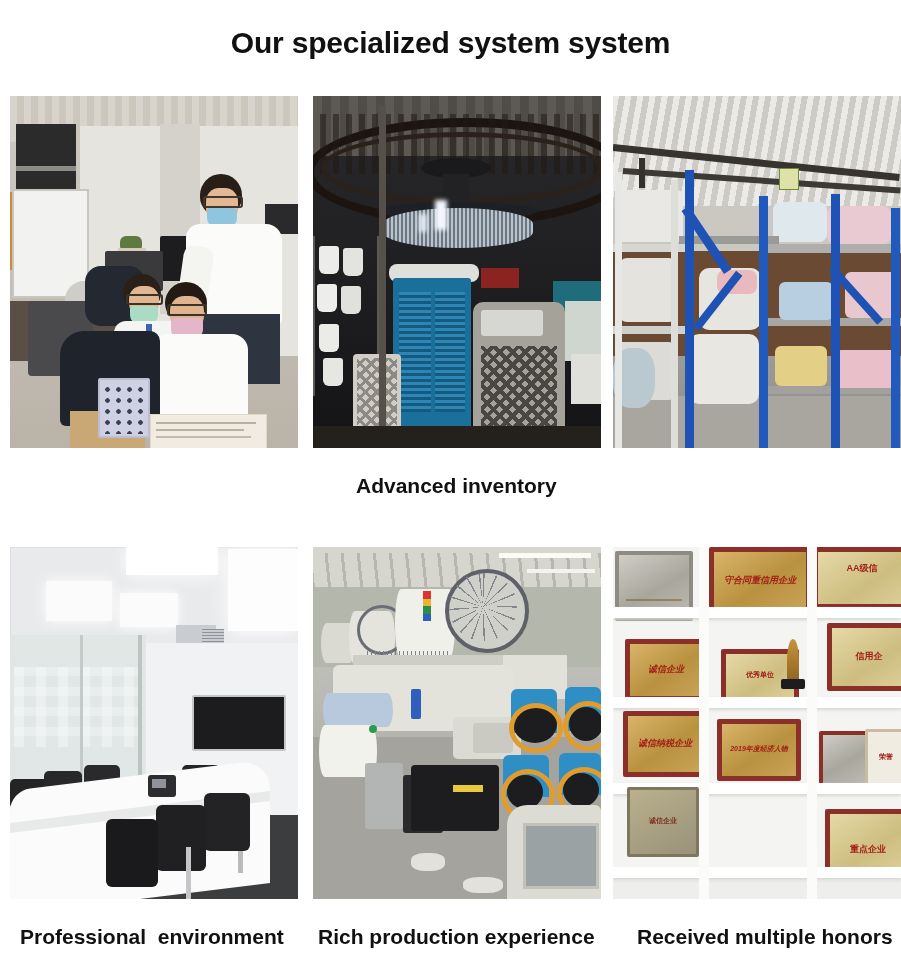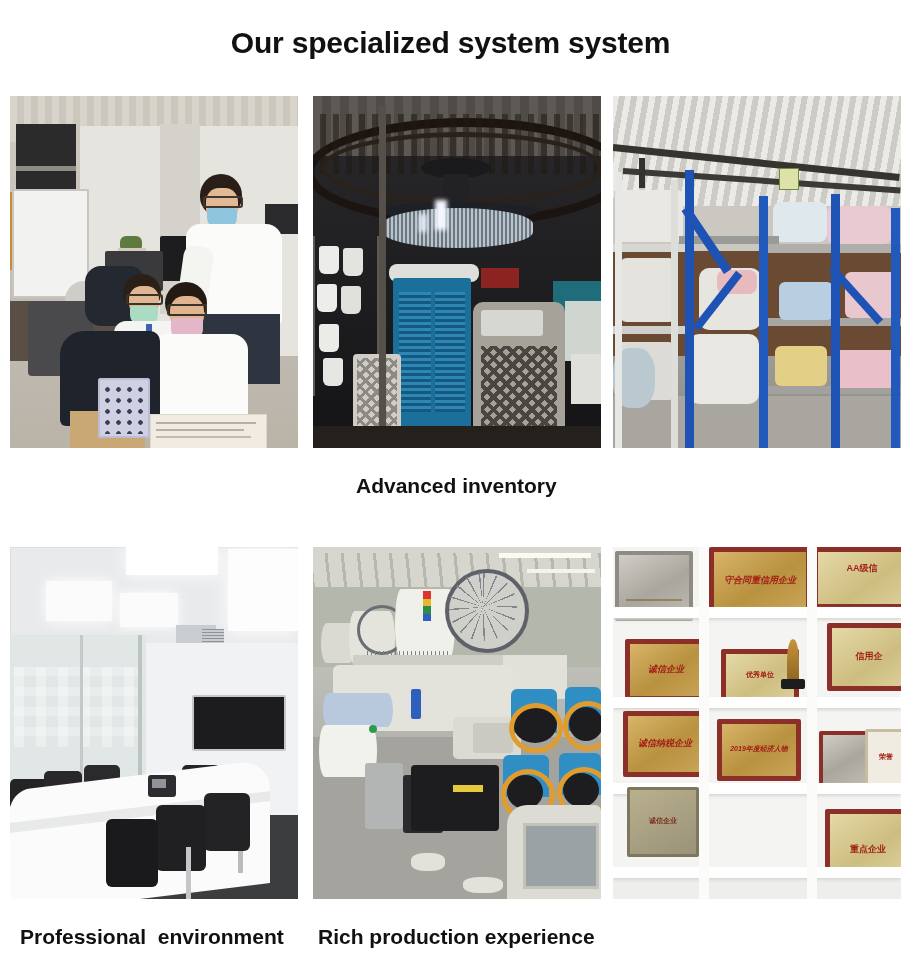--- a/index.html
+++ b/index.html
@@ -586,16 +586,17 @@
         </div>
         <div class="plq goldlt" style="left:212px;top:262px;width:76px;height:56px;">
           <div class="redtxt" style="top:62%;">重点企业</div>
         </div>
 
         <div class="shelfH" style="top:320px;"></div>
 
         <div class="shelfV" style="left:86px;"></div>
         <div class="shelfV" style="left:194px;"></div>
       </div>
+      <div class="caption">Received multiple honors</div>
     </div>
   </div>
 
 </div>
 
 </body></html>

